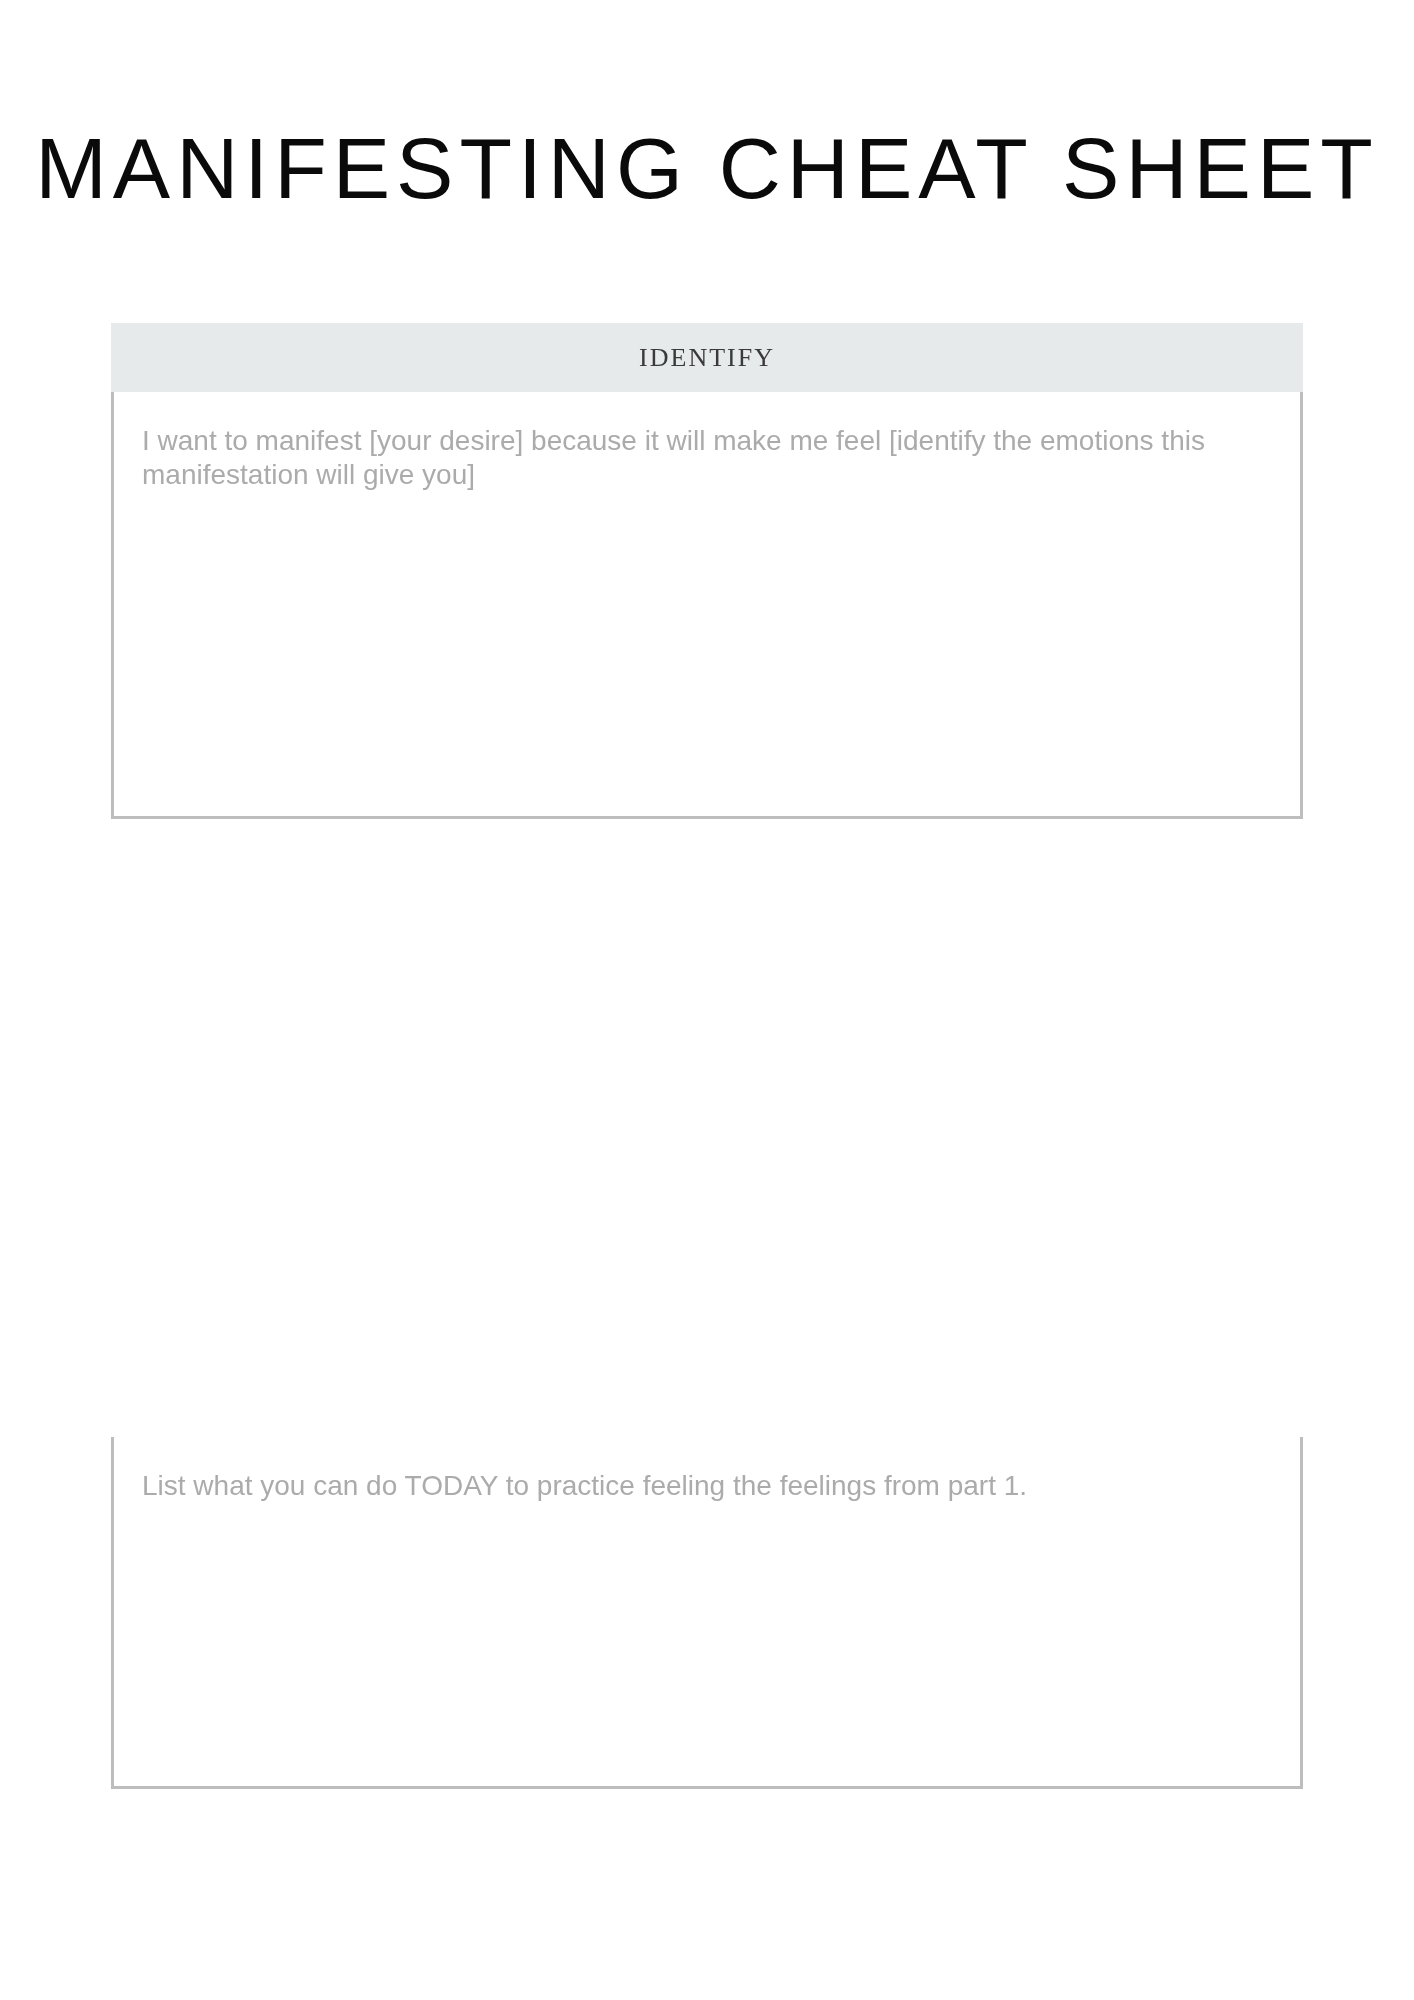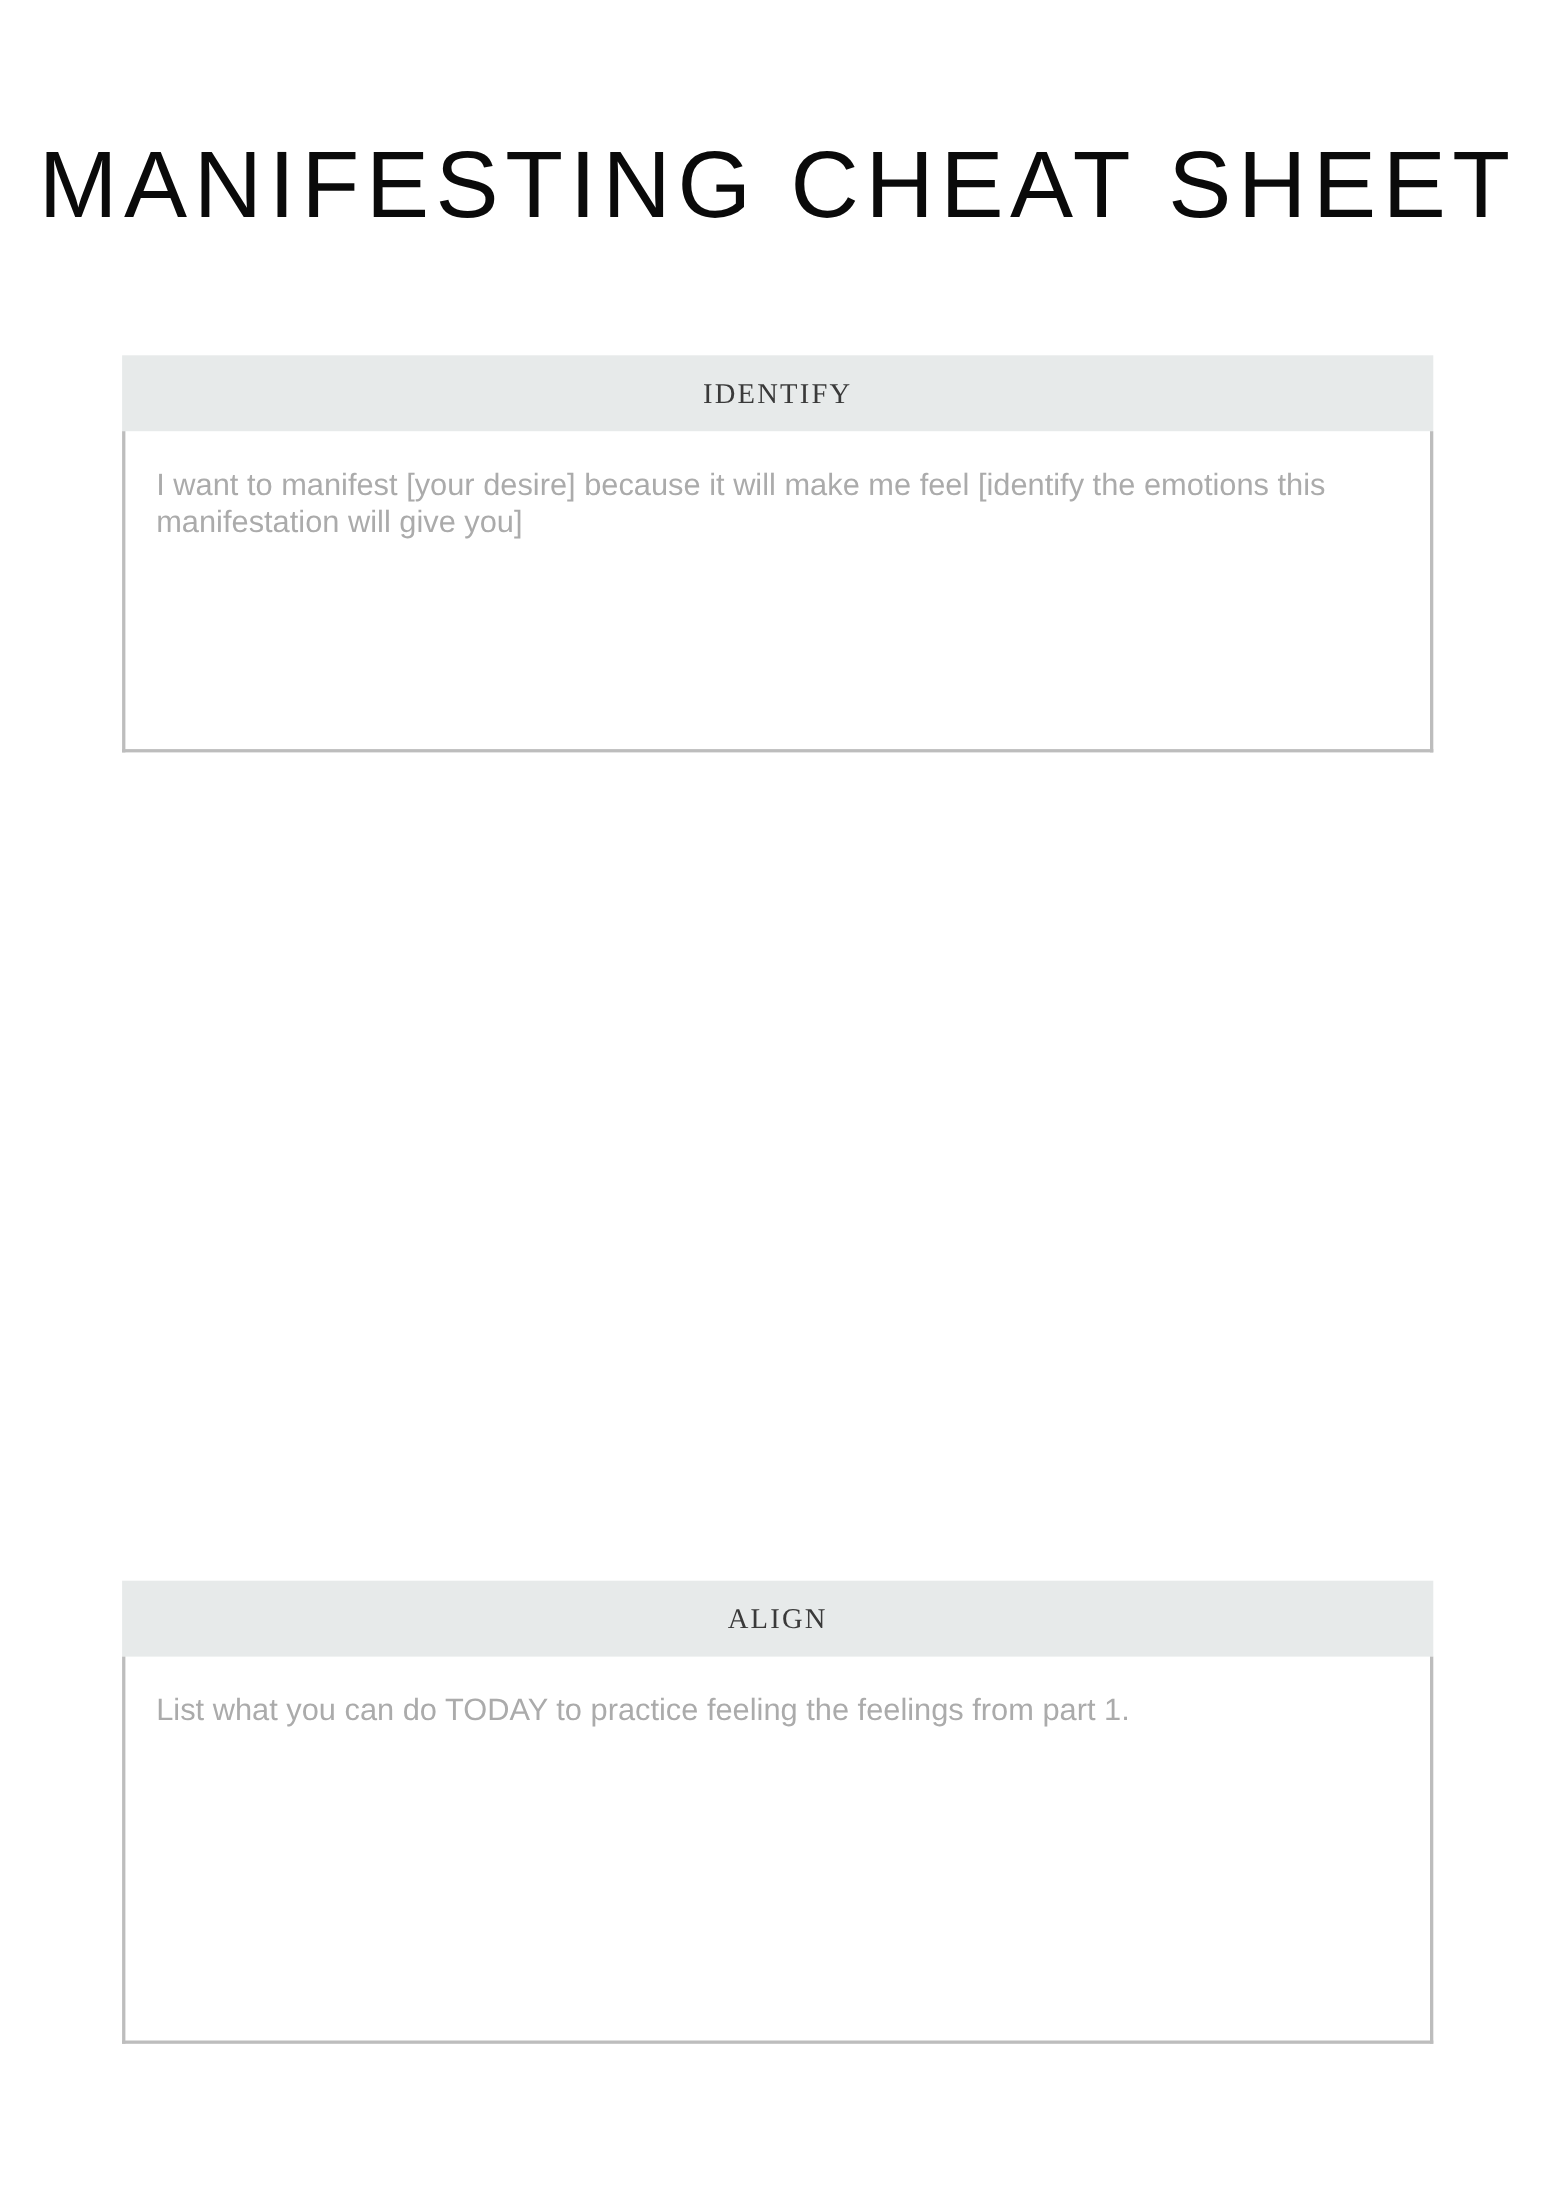--- a/index.html
+++ b/index.html
@@ -49,21 +49,21 @@
       border-left: 3px solid #bdbdbd;
       border-right: 3px solid #bdbdbd;
       border-bottom: 3px solid #bdbdbd;
       padding: 32px 56px 0 28px;
       font-family: "Liberation Sans", "DejaVu Sans", sans-serif;
       font-size: 28px;
       line-height: 34px;
       color: #ababab;
     }
     .s1 { top: 323px; }
-    .s1 .section-body { height: 292px; }
+    .s1 .section-body { height: 427px; }
     .s2 { top: 775px; }
     .s2 .section-body { height: 559px; }
     .s3 { top: 1437px; }
     .s3 .section-body { height: 352px; }
   </style>
 </head>
 <body>
 
 <h1 class="title">MANIFESTING CHEAT SHEET</h1>
 
@@ -73,19 +73,16 @@
   </div>
   <div class="section-body">
     <span>I want to manifest [your desire] because it will make me feel [identify the emotions this manifestation will give you]</span>
   </div>
 </section>
 
 <section class="section s2">
 </section>
 
 <section class="section s3">
-  <div class="section-header">
-    <span>ALIGN</span>
-  </div>
   <div class="section-body">
     <span>List what you can do TODAY to practice feeling the feelings from part 1.</span>
   </div>
 </section>
 
 </body></html>

